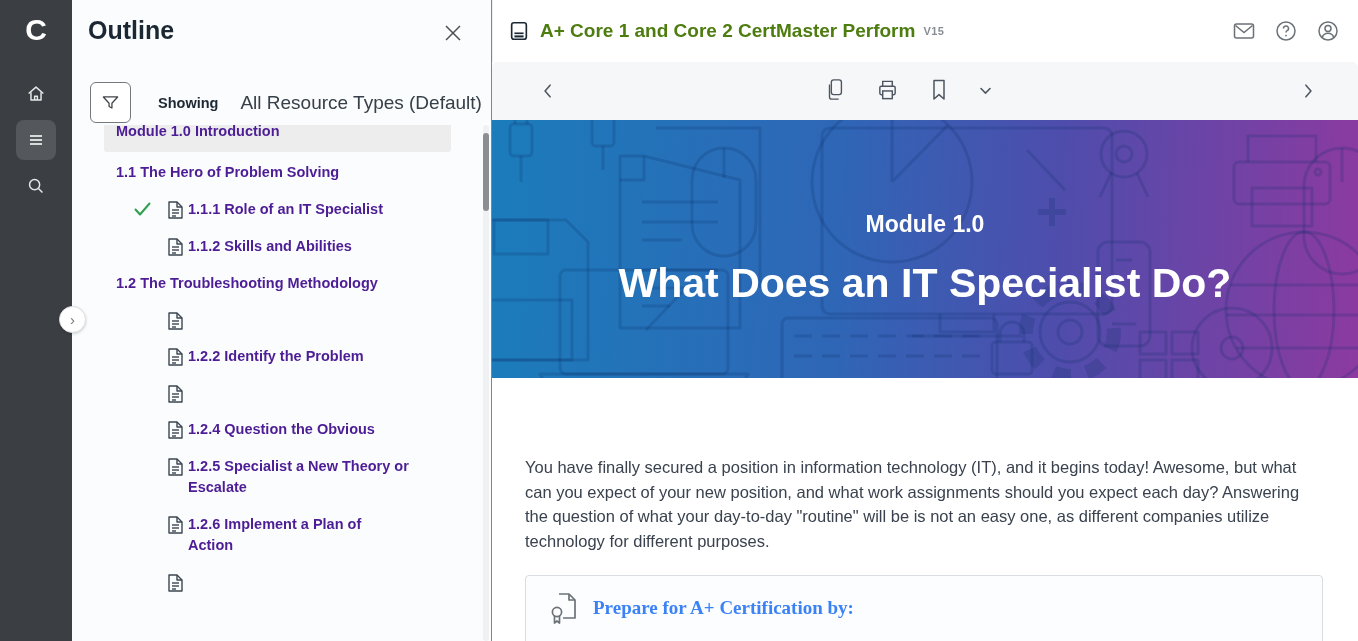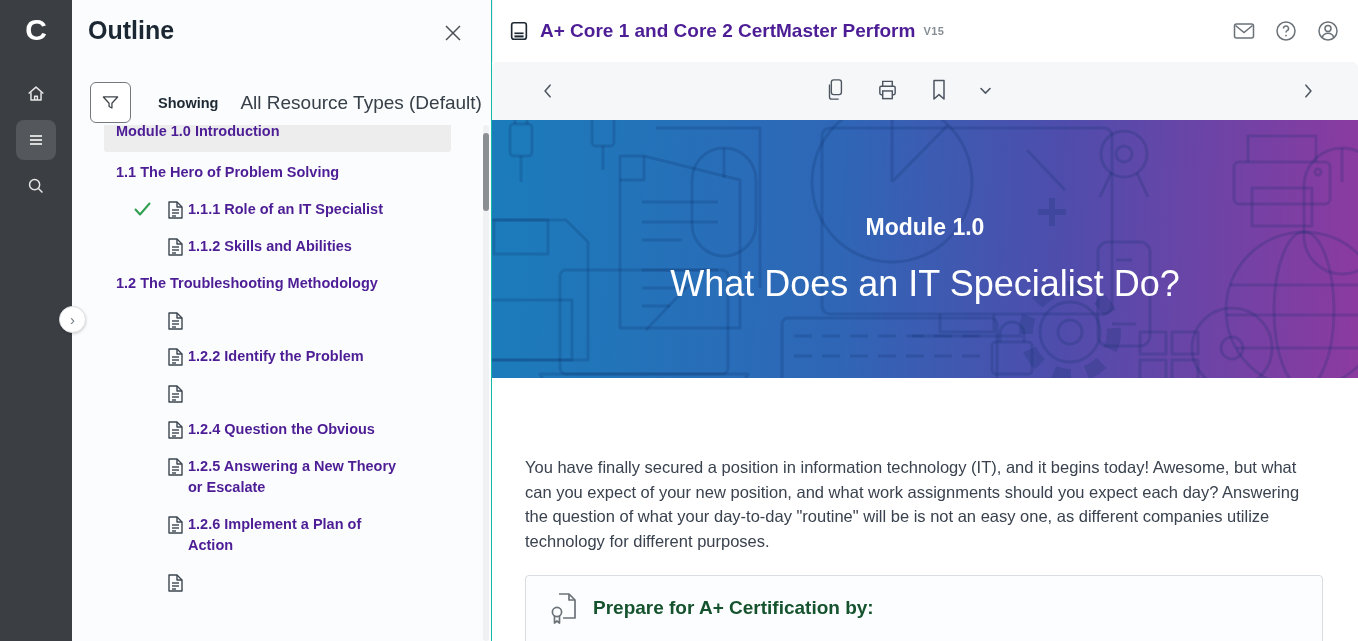--- a/index.html
+++ b/index.html
@@ -42,46 +42,46 @@
   .o-lbl { padding-right:42px; }
 
   .o-scroll-track { position:absolute; left:411px; top:125px; width:6px; height:516px; background:#f0f1f3; border-radius:3px; }
   .o-scroll-thumb { position:absolute; left:411px; top:133px; width:6px; height:78px; background:#8b8f94; border-radius:3px; cursor:pointer; }
 
   
   .content { position:absolute; left:492px; top:0; width:866px; height:641px; background:#fff; }
   .c-header { position:absolute; left:0; top:0; width:866px; height:62px; background:#fff;
     border-left:1px solid #eceef0; display:flex; align-items:center; }
   .c-title-wrap { display:flex; align-items:center; margin-left:15px; }
-  .c-title { font-size:19px; font-weight:bold; color:#4c1d95; margin-left:10px; }
+  .c-title { font-size:19px; font-weight:bold; color:#4d7c0f; margin-left:10px; }
   .c-version { font-size:11px; font-weight:bold; color:#878e95; margin-left:8px; letter-spacing:.5px; }
   .c-header-icons { position:absolute; right:18px; top:0; height:62px; display:flex; align-items:center; gap:18px; }
   .hicon { cursor:pointer; }
 
   .toolbar { position:absolute; left:0; top:62px; width:866px; height:58px; background:#f6f7f8;
     border-radius:6px 6px 0 0; }
   .tb-back { position:absolute; left:46px; top:19px; cursor:pointer; }
   .tb-fwd  { position:absolute; right:40px; top:19px; cursor:pointer; }
   .tb-center { position:absolute; left:332px; top:16px; display:flex; align-items:center; gap:30px; }
   .tb-btn { cursor:pointer; }
 
   .banner { position:absolute; left:0; top:120px; width:866px; height:258px; overflow:hidden;
     background:linear-gradient(92deg,#1b7cbb 0%,#2f66b6 40%,#4e4dac 65%,#8c3aa0 100%); }
   .banner-pattern { position:absolute; left:0; top:0; }
   .banner-text { position:absolute; left:0; top:0; width:866px; height:258px; display:flex;
     flex-direction:column; align-items:center; justify-content:center; color:#fff; z-index:2; }
   .banner-module { font-size:23px; font-weight:bold; margin-top:20px; }
-  .banner-title { font-size:36px; font-weight:normal; margin-top:22px; }
+  .banner-title { font-size:41px; font-weight:bold; margin-top:22px; }
 
   .body-copy { position:absolute; left:33px; top:455px; width:797px; font-size:16.5px; line-height:24.5px; color:#39424e; }
 
   .callout { position:absolute; left:33px; top:575px; width:798px; height:120px; background:#fcfdfe;
     border:1px solid #d9dce1; border-radius:4px; padding:16px 24px; }
   .callout-head { display:flex; align-items:center; }
-  .callout-heading { font-size:19px; font-weight:bold; color:#14532d; margin-left:13px; }
+  .callout-heading { font-size:19px; font-weight:bold; color:#3b82f6; margin-left:13px;font-family:Liberation Serif, serif; }
   .callout-list { margin-top:14px; padding-left:58px; list-style:none; }
   .callout-list li { font-size:15.5px; color:#39424e; line-height:22px; }
   .callout-list li::before { content:"•"; margin-right:10px; color:#39424e; }
 </style>
 </head>
 <body>
 
 <div class="rail">
   <div class="rail-logo">
       <span>C</span>
@@ -231,21 +231,21 @@
         <span class="o-chk"></span>
         <span class="o-doc">
           <svg width="15" height="18" viewBox="0 0 15 18" fill="none" stroke="#3c4650" stroke-width="1.4" stroke-linejoin="round">
             <path d="M1 1h8l5 5v11H1z"></path>
             <path d="M9 1v5h5"></path>
             <line x1="4" y1="9" x2="11" y2="9"></line>
             <line x1="4" y1="12" x2="11" y2="12"></line>
             <line x1="4" y1="15" x2="8" y2="15"></line>
           </svg>
         </span>
-        <span class="o-lbl">1.2.5 Answering a New Theory or Escalate</span>
+        <span class="o-lbl">1.2.5 Specialist a New Theory or Escalate</span>
       </div>
       <div class="o-row lesson">
         <span class="o-chk"></span>
         <span class="o-doc">
           <svg width="15" height="18" viewBox="0 0 15 18" fill="none" stroke="#3c4650" stroke-width="1.4" stroke-linejoin="round">
             <path d="M1 1h8l5 5v11H1z"></path>
             <path d="M9 1v5h5"></path>
             <line x1="4" y1="9" x2="11" y2="9"></line>
             <line x1="4" y1="12" x2="11" y2="12"></line>
             <line x1="4" y1="15" x2="8" y2="15"></line>

